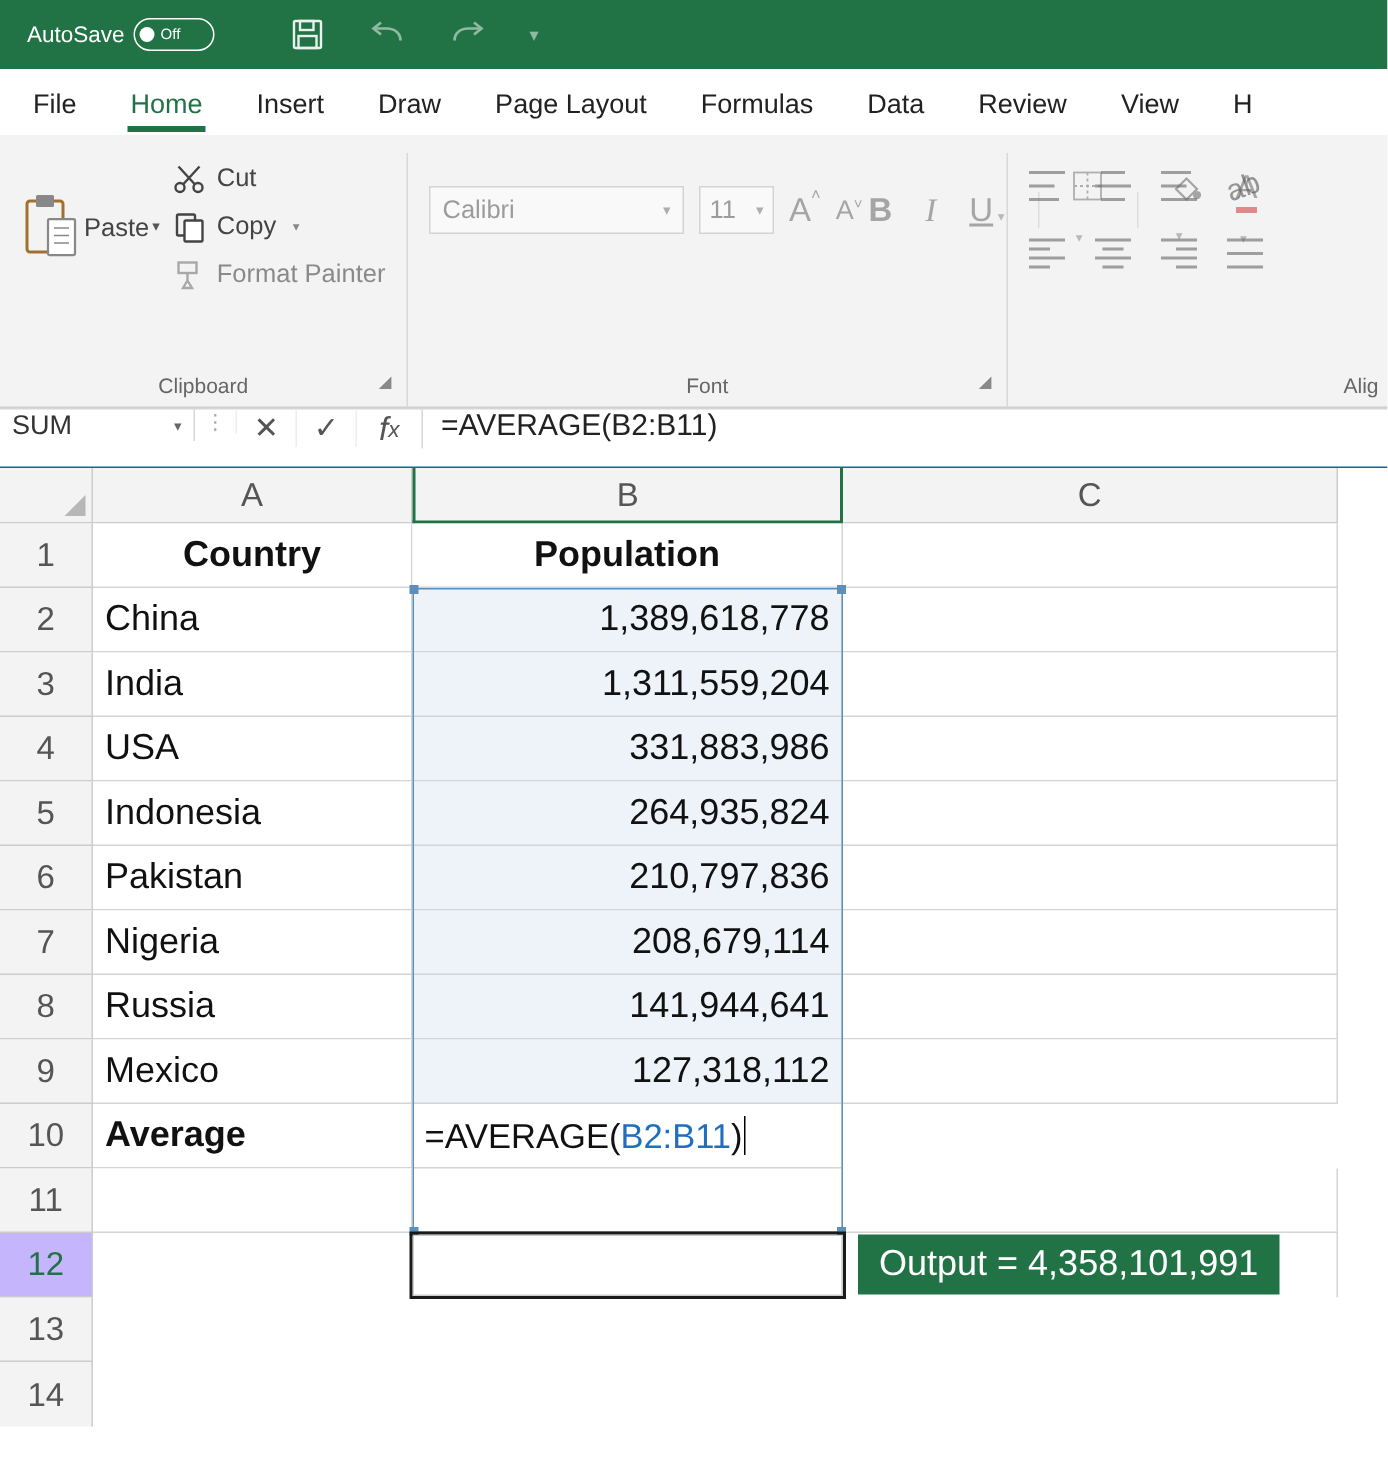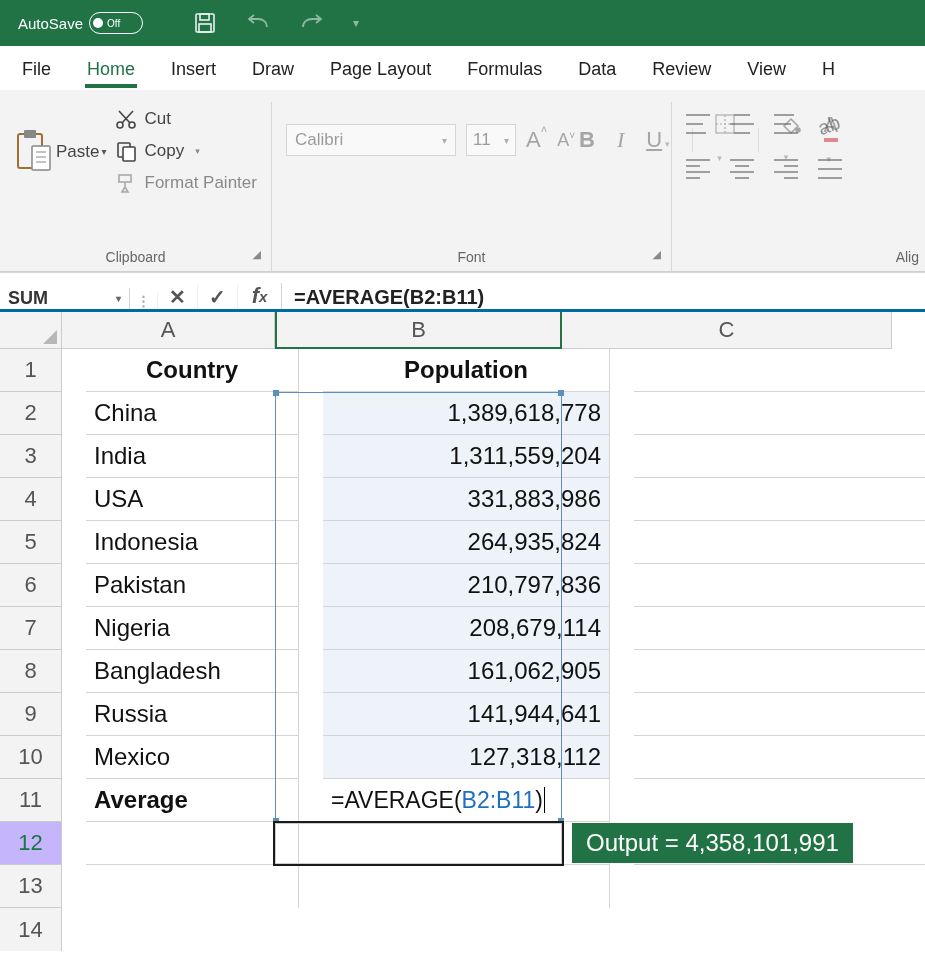--- a/index.html
+++ b/index.html
@@ -53,21 +53,21 @@
   .split-dd { font-size:9px; margin-left:3px; color:#888; }
   .font-a-swatch { display:inline-block; border-bottom:4px solid #d13438; }
 
   
   .align-body { display:flex; flex-direction:column; gap:22px; padding-top:12px; opacity:.6; color:#555; }
   .align-row { display:flex; gap:20px; }
   .align-ic { width:24px; height:20px; display:flex; flex-direction:column; justify-content:space-between; }
   .align-ic span { height:2px; background:#666; display:block; }
 
   
-  .fx-row { height:40px; border-top:1px solid #d6d6d6; border-bottom:3px solid #0369a1; display:flex; align-items:flex-end; background:#fff;font-weight:bold; }
+  .fx-row { height:40px; border-top:1px solid #d6d6d6; border-bottom:1px solid #0369a1; display:flex; align-items:flex-start; background:#fff; }
   .namebox { width:130px; border-right:1px solid #d6d6d6; display:flex; align-items:center; padding:0 8px; justify-content:space-between; font-size:18px; }
   .namebox .dd-caret{color:#666;}
   .fx-mid { width:28px; display:flex; align-items:center; justify-content:center; color:#aaa; border-right:1px solid #eee; }
   .fx-btn { width:40px; display:flex; align-items:center; justify-content:center; color:#555; font-size:20px; border-right:1px solid #eee; }
   .fx-label { width:44px; display:flex; align-items:center; justify-content:center; font-style:italic; font-family:"Times New Roman",serif; font-size:22px; color:#555; border-right:1px solid #d6d6d6; }
   .formula-input { flex:1; display:flex; align-items:center; padding:0 12px; font-size:20px; color:#222; }
 
   
   .grid { position:relative; user-select:none; }
   .corner { position:absolute; left:0; top:0; width:62px; height:37px; background:#f3f3f3; border-right:1px solid #ccc; border-bottom:1px solid #ccc; }
@@ -75,21 +75,21 @@
   .colheads { position:absolute; left:62px; top:0; height:37px; display:flex; }
   .colhead { border-right:1px solid #ccc; border-bottom:1px solid #ccc; background:#f3f3f3; display:flex; align-items:center; justify-content:center; font-size:22px; color:#555; }
   .colA { width:213px; }
   .colB { width:287px; }
   .colC { width:330px; }
   .rowheads { position:absolute; left:0; top:37px; width:62px; }
   .rowhead { height:43px; border-right:1px solid #ccc; border-bottom:1px solid #ccc; background:#f3f3f3; display:flex; align-items:center; justify-content:center; font-size:22px; color:#555; }
   .rowhead.active { background:#c4b5fd; color:#217346; }
   .cells { position:absolute; left:62px; top:37px; }
   .row { display:flex; height:43px; }
-  .cell { border-right:1px solid #d4d4d4; border-bottom:1px solid #d4d4d4; padding:0 8px; display:flex; align-items:center; font-size:24px; color:#111; background:#fff;margin-left:24px; }
+  .cell { border-right:1px solid #d4d4d4; border-bottom:1px solid #d4d4d4; padding:0 8px; display:flex; align-items:center; font-size:24px; color:#111; background:#fff; }
   .cA { width:213px; }
   .cB { width:287px; justify-content:flex-end; }
   .cC { width:330px; }
   .hdr { font-weight:700; justify-content:center; }
   .sel-range .cB { background:#edf3f8;text-align:center; }
   .colhead.colB { border-bottom:2px solid #217346; border-left:2px solid #217346; border-right:2px solid #217346; }
 
   
   .active-cell-border { position:absolute; border:2px solid #1a1a1a; pointer-events:none; box-shadow:0 0 0 1px #ccc inset; }
   .formula-cell { font-size:23px; background:#fff; justify-content:flex-start; font-family:"Segoe UI",Arial,sans-serif; position:relative; }
@@ -357,25 +357,20 @@
         <div class="cell cA">Pakistan</div>
         <div class="cell cB">210,797,836</div>
         <div class="cell cC"></div>
       </div>
     <div class="row sel-range">
         <div class="cell cA">Nigeria</div>
         <div class="cell cB">208,679,114</div>
         <div class="cell cC"></div>
       </div>
     <div class="row sel-range">
-        <div class="cell cA">Bangladesh</div>
-        <div class="cell cB">161,062,905</div>
-        <div class="cell cC"></div>
-      </div>
-    <div class="row sel-range">
         <div class="cell cA">Russia</div>
         <div class="cell cB">141,944,641</div>
         <div class="cell cC"></div>
       </div>
     <div class="row sel-range">
         <div class="cell cA">Mexico</div>
         <div class="cell cB">127,318,112</div>
         <div class="cell cC"></div>
       </div>
     <div class="row">

